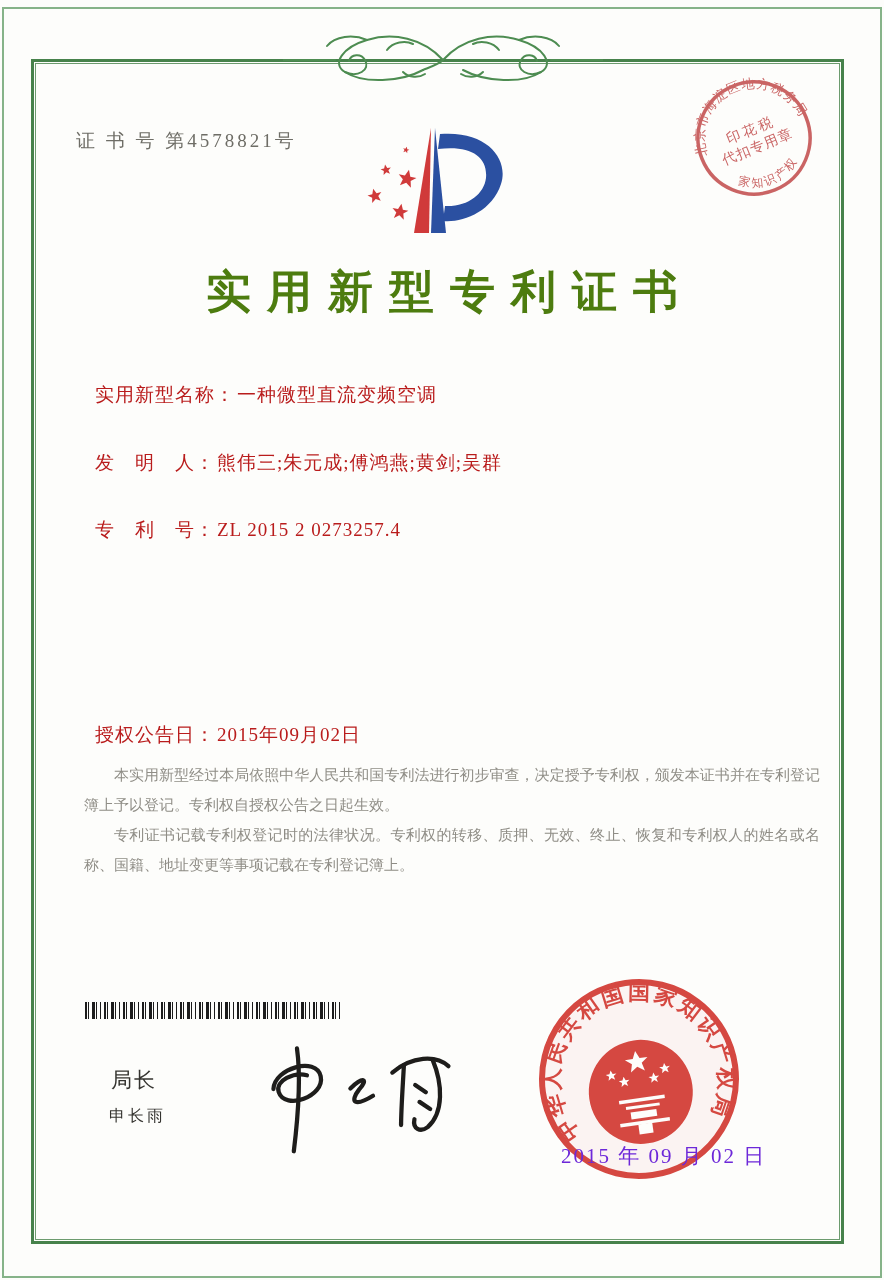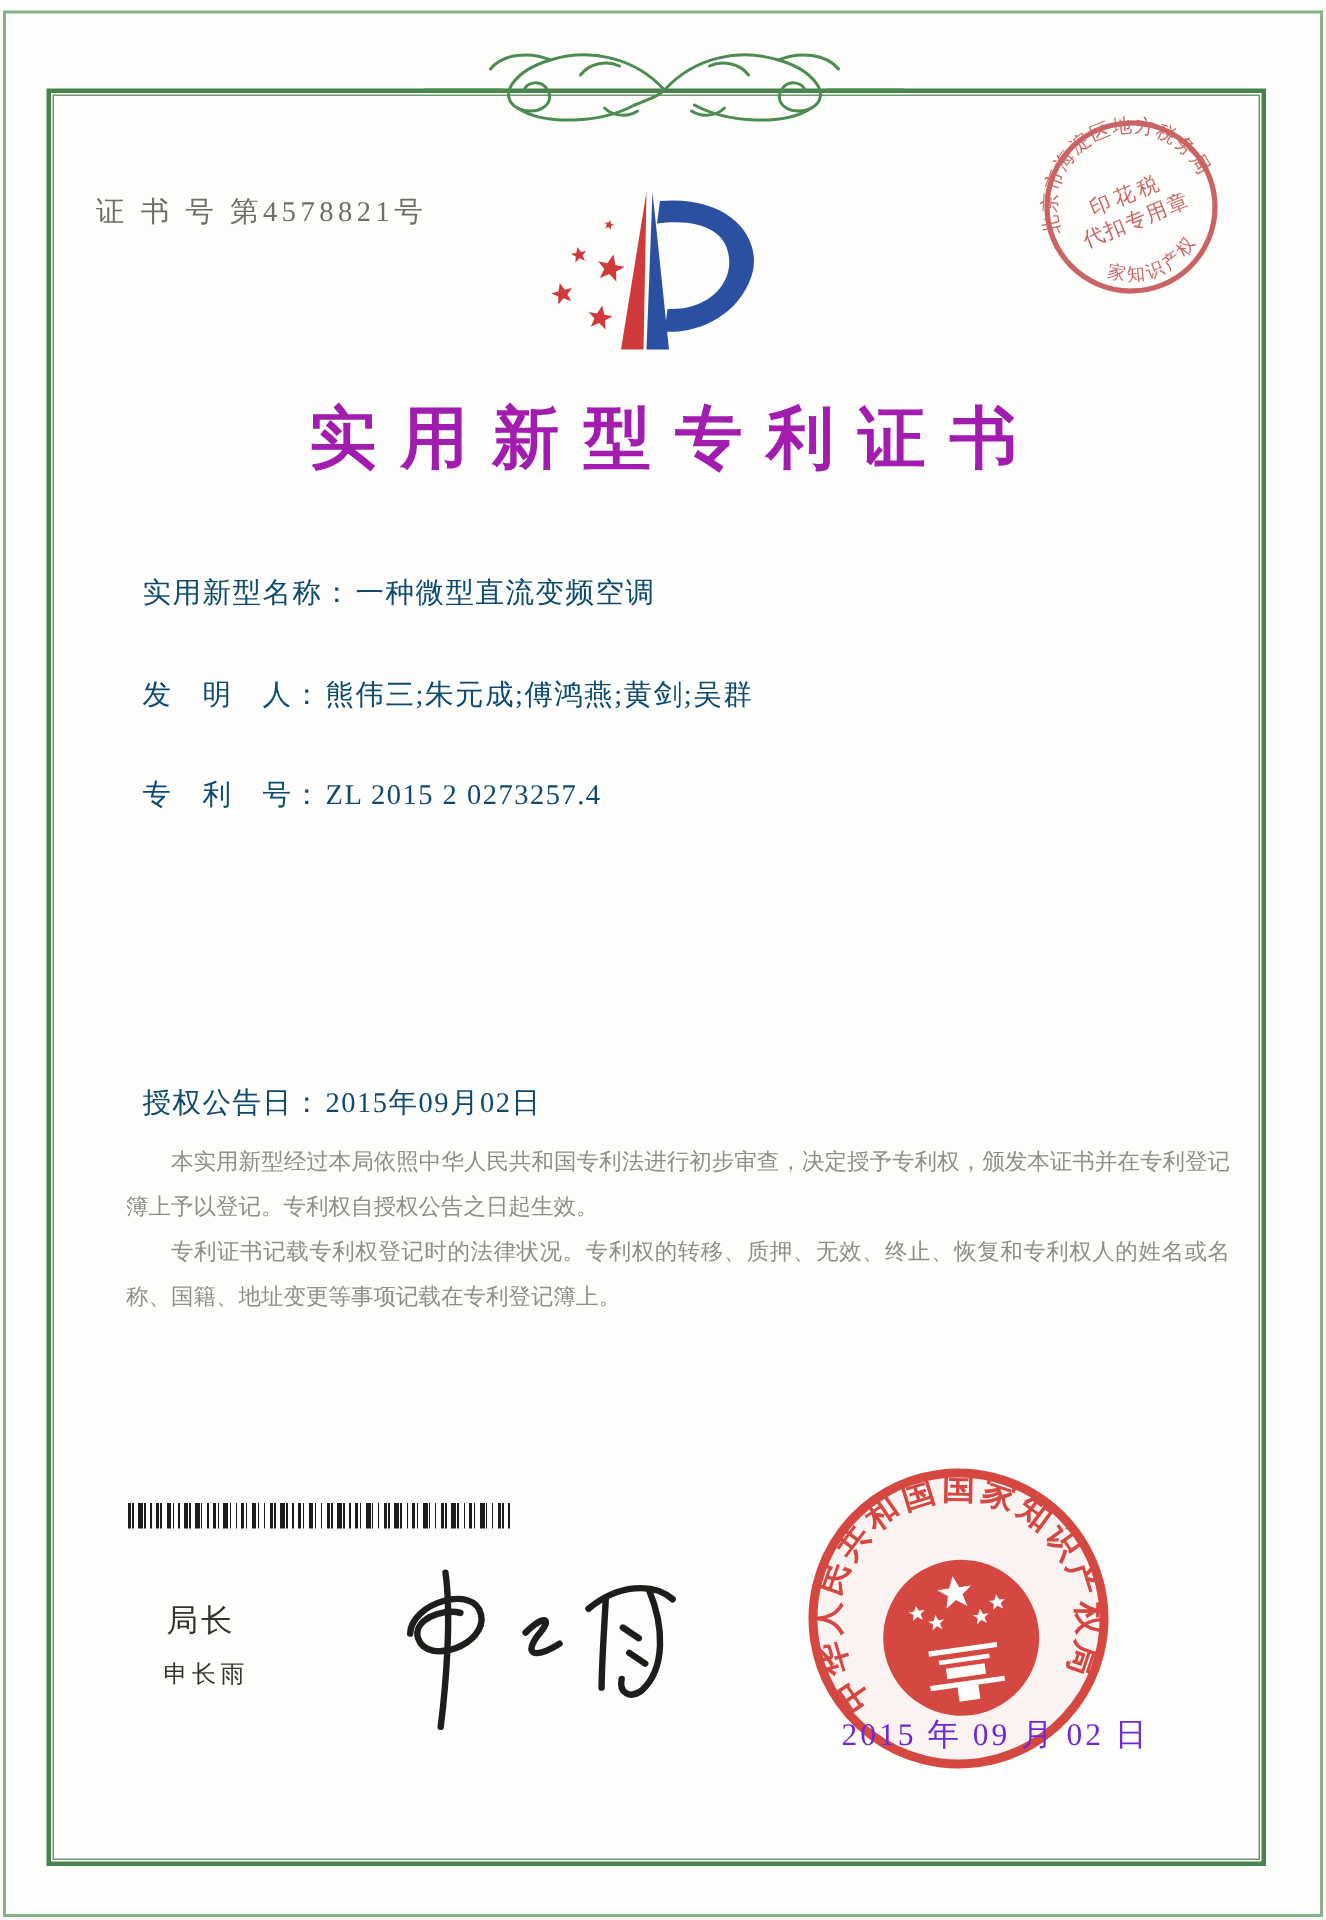--- a/index.html
+++ b/index.html
@@ -20,34 +20,34 @@
   .frame{
     position:absolute;left:31px;top:59px;right:40px;bottom:36px;
     border:3px solid #47824b;pointer-events:none;
   }
   .frame-inner{
     position:absolute;inset:1px;border:1px solid #47824b;opacity:.8;
   }
   .ornament{position:absolute;left:283px;top:26px;pointer-events:none;}
   
   .cert-no{
-    position:absolute;left:64px;top:128px;
+    position:absolute;left:76px;top:128px;
     font-size:19px;letter-spacing:3px;color:#6e6d66;
   }
   .logo{position:absolute;left:358px;top:122px;}
   .tax-stamp{position:absolute;left:692px;top:76px;opacity:.88;}
   .title{
     position:absolute;left:0;right:0;top:262px;margin:0;
     text-align:center;font-size:45px;font-weight:bold;
-    letter-spacing:16px;text-indent:16px;color:#a21caf;
+    letter-spacing:16px;text-indent:16px;color:#4d7c0f;
   }
   
   .field{
     position:absolute;left:95px;font-size:19px;
-    color:#0c4a6e;letter-spacing:1px;white-space:nowrap;
+    color:#b91c1c;letter-spacing:1px;white-space:nowrap;
   }
   .flabel{margin-right:2px;}
   
   .bodytext{
     position:absolute;left:84px;top:760px;width:736px;
     font-size:15px;line-height:30px;color:#8f8d86;
     text-align:justify;
   }
   .bodytext p{margin:0;text-indent:2em;}
   

